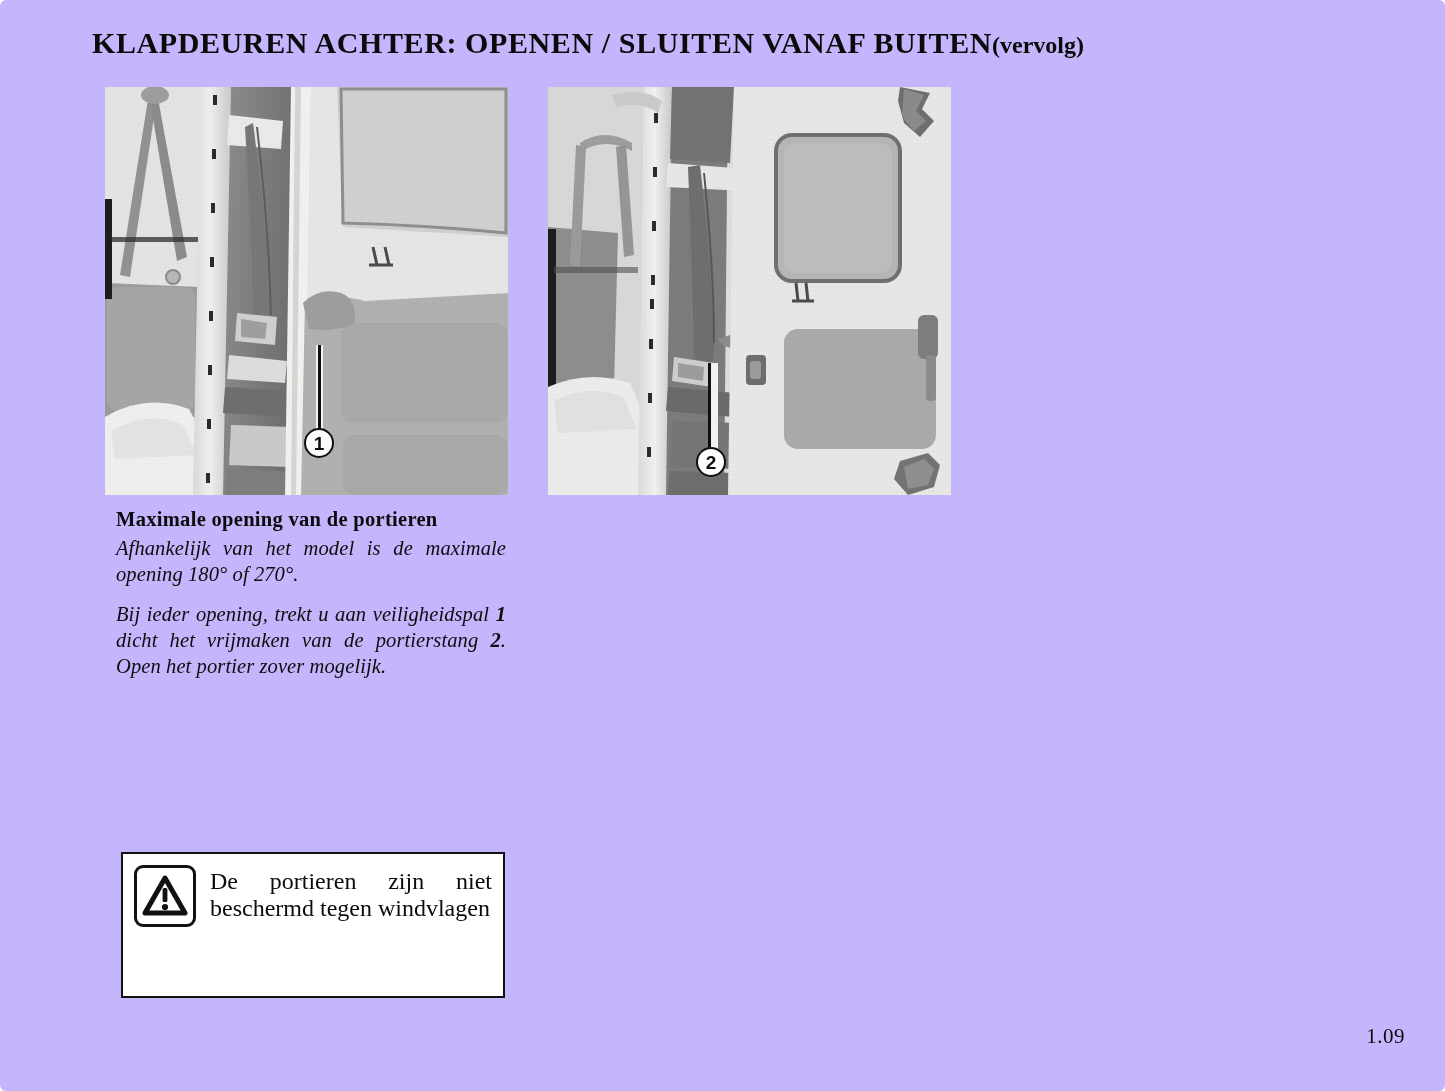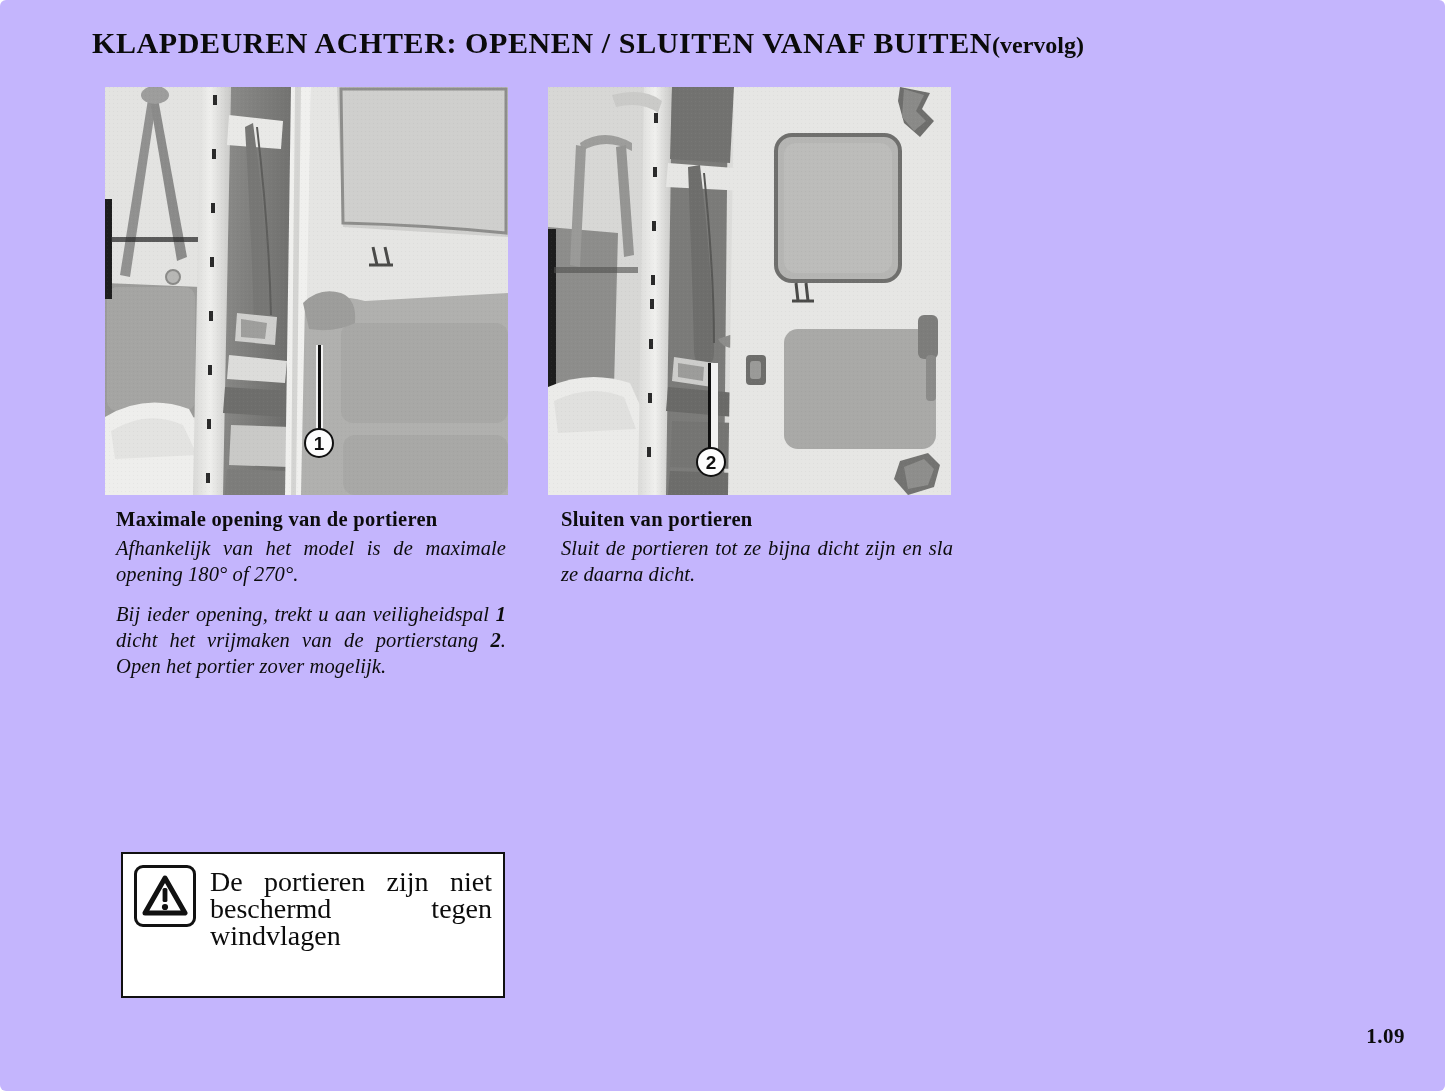--- a/index.html
+++ b/index.html
@@ -148,36 +148,36 @@
     border: 3px solid #111;
     border-radius: 9px;
     box-sizing: border-box;
     display: flex;
     align-items: center;
     justify-content: center;
     background: #fff;
   }
   .warn-text {
     font-family: "Liberation Serif", "DejaVu Serif", serif;
-    font-size: 28px;
+    font-size: 24px;
     line-height: 27px;
     text-align: justify;
     text-align-last: left;
     padding-top: 3px;
     color: #0c0c0c;
   }
 
   
   #page-number {
     position: absolute;
     right: 40px;
     bottom: 42px;
     font-family: "Liberation Serif", "DejaVu Serif", serif;
     font-size: 21px;
-    font-weight: bold;
+    font-weight: normal;
     letter-spacing: 0.5px;
     color: #0c0c0c;
   }
 </style>
 </head>
 <body>
 
 <div class="page">
 
   <div class="page-title">
@@ -369,24 +369,20 @@
       <div class="cal-bubble" style="left:148px; top:360px;">2</div>
     </div>
   </div>
 
   <div class="col" id="col-left">
     <p class="sub-head">Maximale opening van de portieren</p>
     <p class="para">Afhankelijk van het model is de maximale opening 180° of 270°.</p>
     <p class="para tight"><span>Bij ieder opening, trekt u aan veiligheidspal </span><b>1</b><span> dicht het vrijmaken van de portierstang </span><b>2</b><span>. Open het portier zover mogelijk.</span></p>
   </div>
 
-  <div class="col" id="col-right">
-    <p class="sub-head">Sluiten van portieren</p>
-    <p class="para tight">Sluit de portieren tot ze bijna dicht zijn en sla ze daarna dicht.</p>
-  </div>
 
   <div id="warning-box">
     <div class="warn-inner">
       <div class="warn-icon">
         <svg width="46" height="42" viewBox="0 0 46 42">
           <path d="M23 3 L43 38 L3 38 Z" fill="none" stroke="#111" stroke-width="5" stroke-linejoin="round"></path>
           <rect x="20.6" y="13" width="4.8" height="14" rx="1.6" fill="#111"></rect>
           <circle cx="23" cy="32" r="3.1" fill="#111"></circle>
         </svg>
       </div>

